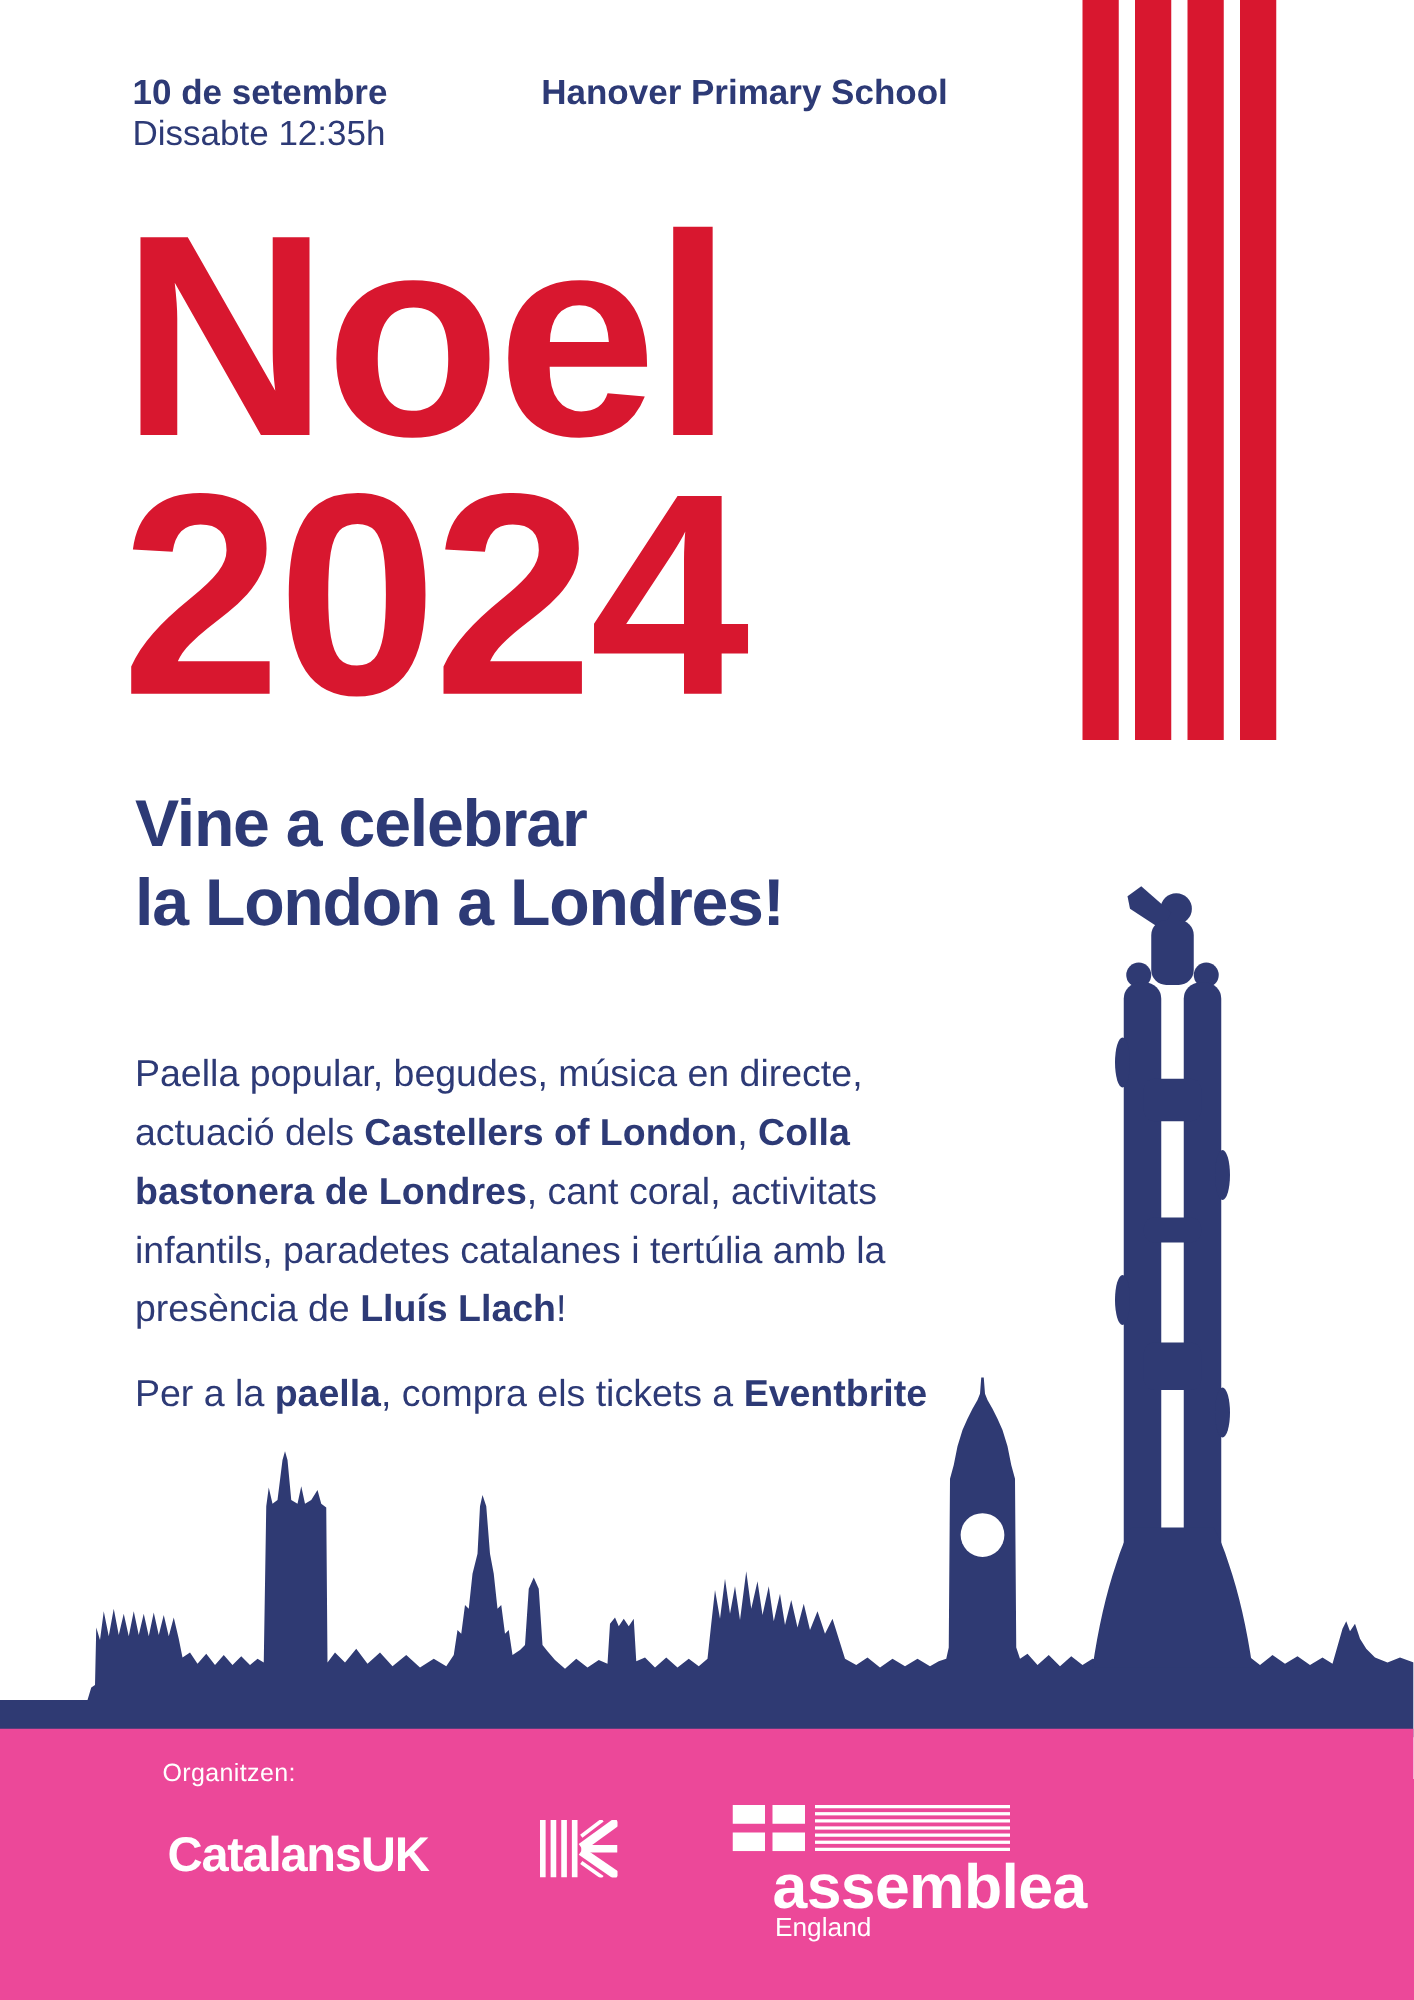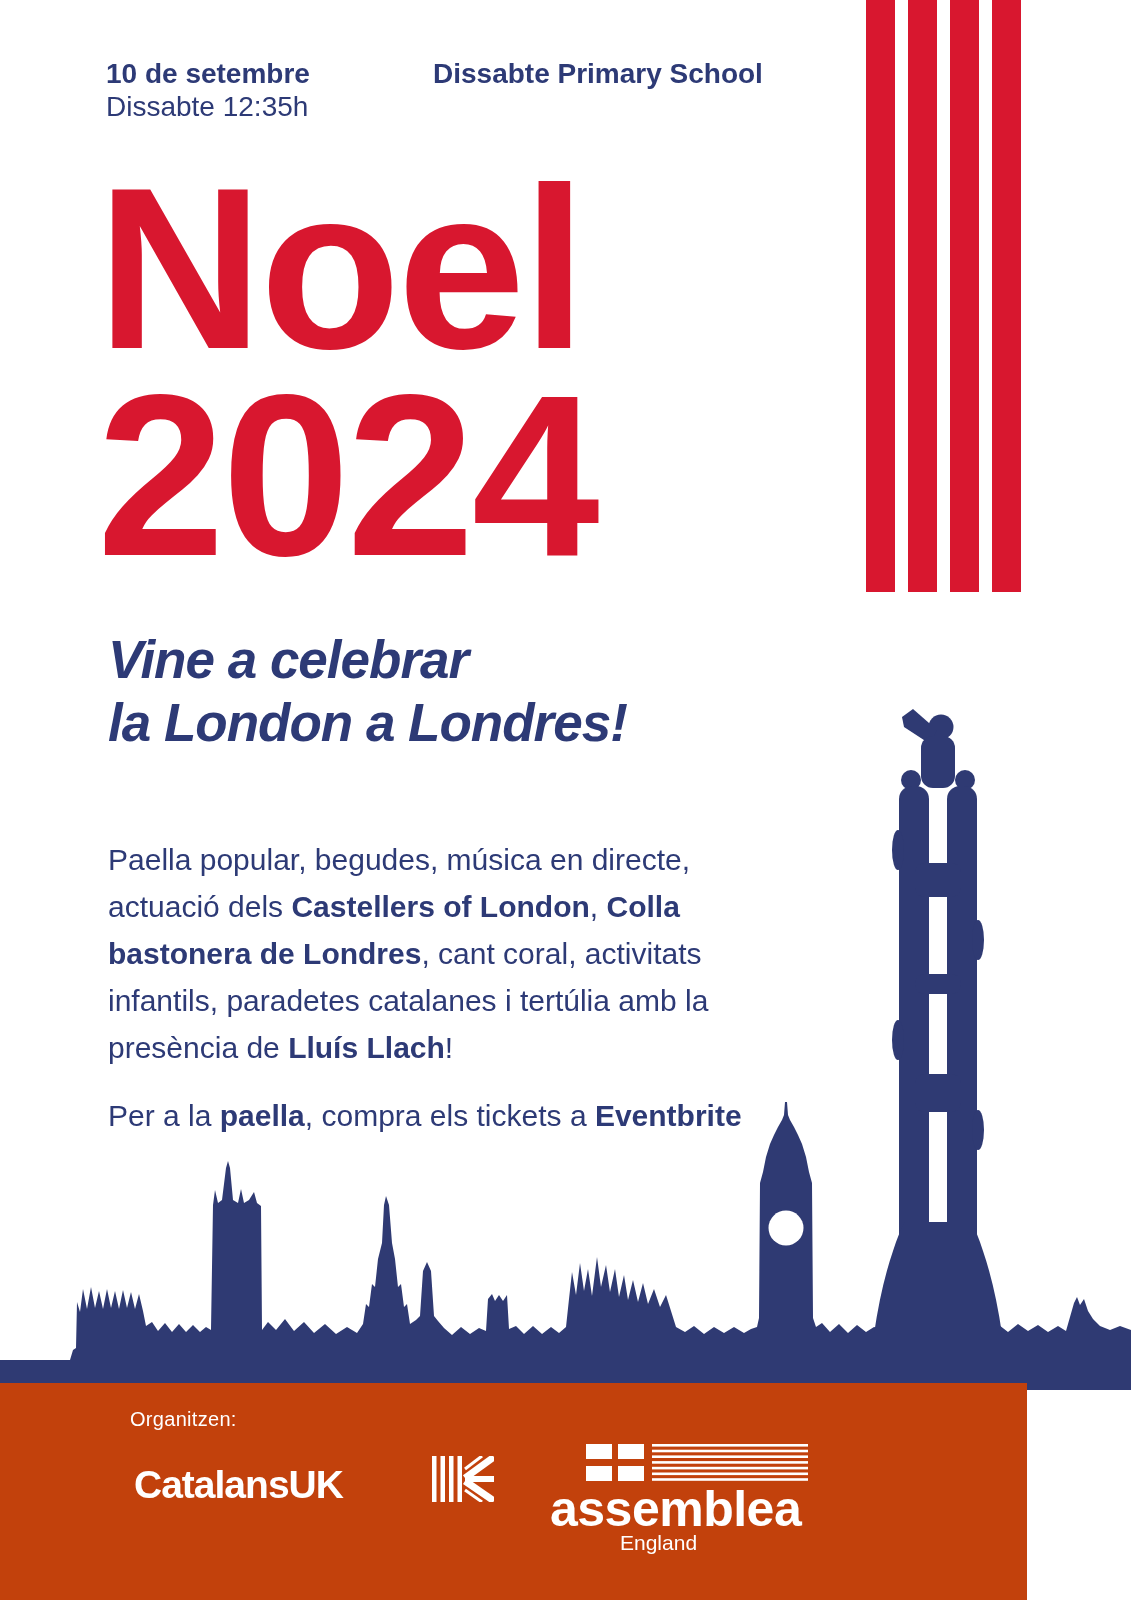--- a/index.html
+++ b/index.html
@@ -23,66 +23,66 @@
   }
   .title span { display:block; }
 
   
   .senyera { position:absolute; left:866px; top:0; height:592px; display:flex; gap:13px; }
   .senyera .stripe { width:29px; height:100%; background:#d8172f; }
 
   
   .subtitle {
     position:absolute; left:108px; top:628px;
-    color:#2d3a76; font-weight:bold; font-style:italic;
+    color:#2d3a76; font-weight:bold; 
     font-size:53px; line-height:63px; letter-spacing:-1px;
   }
   .subtitle span { display:block; }
 
   
   .desc, .tickets {
     position:absolute; left:108px; color:#2d3a76;
     font-size:30px; line-height:47px;
   }
   .desc { top:806px; width:684px; }
   .tickets { top:1062px; width:900px; }
   .desc b, .tickets b { font-weight:bold;margin-top:33px; }
 
   
   .skyline { position:absolute; left:0; top:700px; width:1131px; height:690px; }
 
   
   .footer {
-    position:absolute; left:0; top:1383px; width:1027px; height:217px;
-    background:#c2410c; color:#ffffff;
+    position:absolute; left:0; top:1383px; width:1131px; height:217px;
+    background:#ec4899; color:#ffffff;
   }
   .organitzen { position:absolute; left:130px; top:25px; font-size:20px; letter-spacing:0.3px; }
   .org1-name {
     position:absolute; left:134px; top:80px;
     font-size:39px; font-weight:bold; letter-spacing:-1px;
   }
   .org1-flag { position:absolute; left:432px; top:73px; }
   .org2-flag { position:absolute; left:586px; top:61px; }
   .org2-name {
-    position:absolute; left:550px; top:97px;
+    position:absolute; left:618px; top:97px;
     font-size:50px; font-weight:bold; letter-spacing:-0.5px;
   }
   .org2-sub { position:absolute; left:588px; top:148px; font-size:21px;margin-left:32px; }
 </style>
 </head>
 <body>
 
 <div class="page">
 
   <div class="hdr hdr-left">
     <span class="b">10 de setembre</span>
     <span class="r">Dissabte 12:35h</span>
   </div>
   <div class="hdr hdr-center">
-    <span class="b">Dissabte Primary School</span>
+    <span class="b">Hanover Primary School</span>
   </div>
 
   <div class="senyera">
     <div class="stripe"></div>
     <div class="stripe"></div>
     <div class="stripe"></div>
     <div class="stripe"></div>
   </div>
 
   <div class="title">

